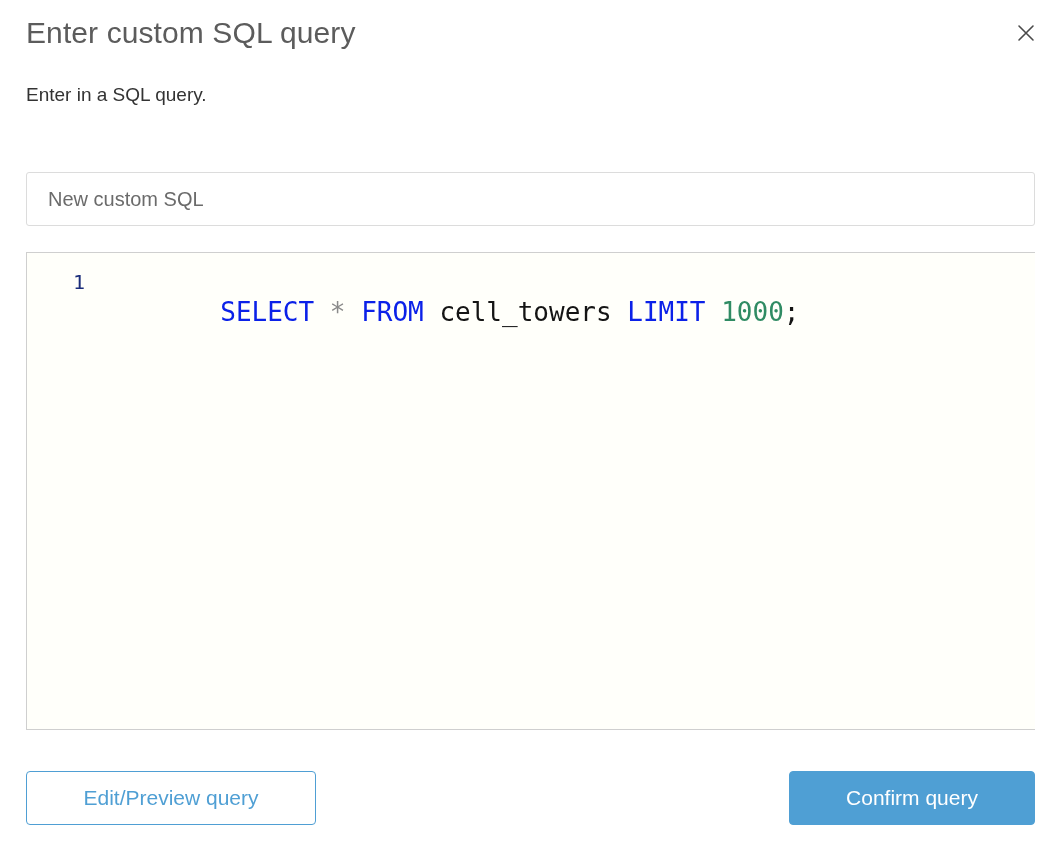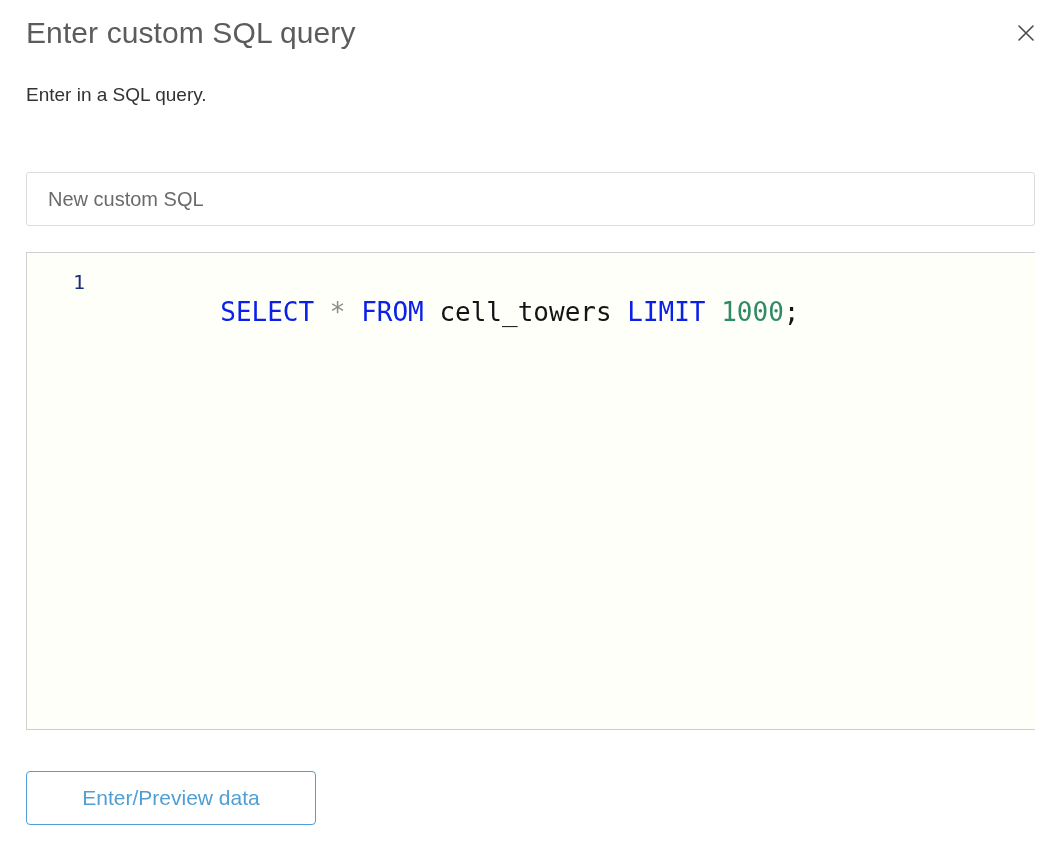--- a/index.html
+++ b/index.html
@@ -180,16 +180,17 @@
 
   <div class="editor">
     <div class="editor-line">
       <div class="gutter">1</div>
       <div class="code">
         <span class="tok-kw">SELECT</span><span> </span><span class="tok-op">*</span><span> </span><span class="tok-kw">FROM</span><span> </span><span class="tok-id">cell_towers</span><span> </span><span class="tok-kw">LIMIT</span><span> </span><span class="tok-num">1000</span><span class="tok-punc">;</span>
       </div>
     </div>
   </div>
 
-  <button class="btn btn-secondary">Enter/Preview data</button>
+  <button class="btn btn-secondary">Edit/Preview query</button>
 
+  <button class="btn btn-primary">Confirm query</button>
 
 </div>
 
 </body></html>

